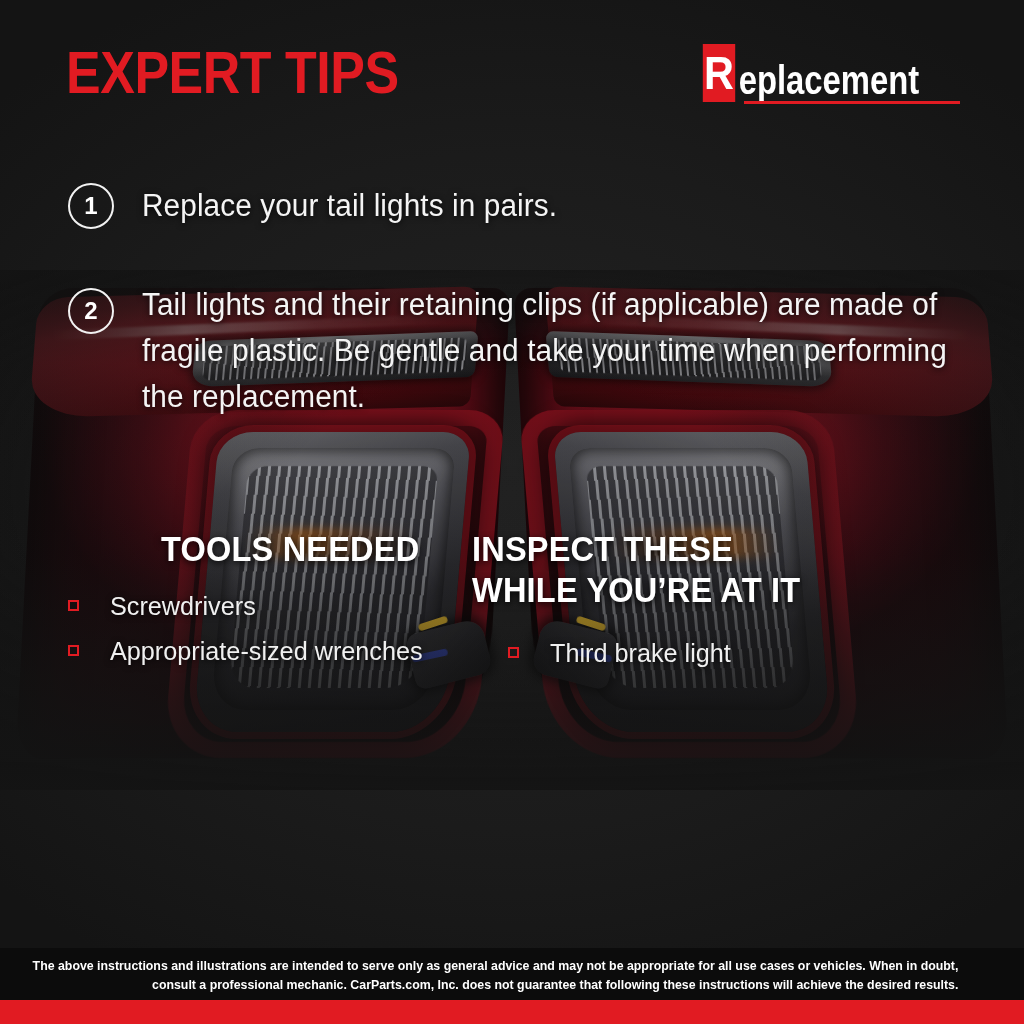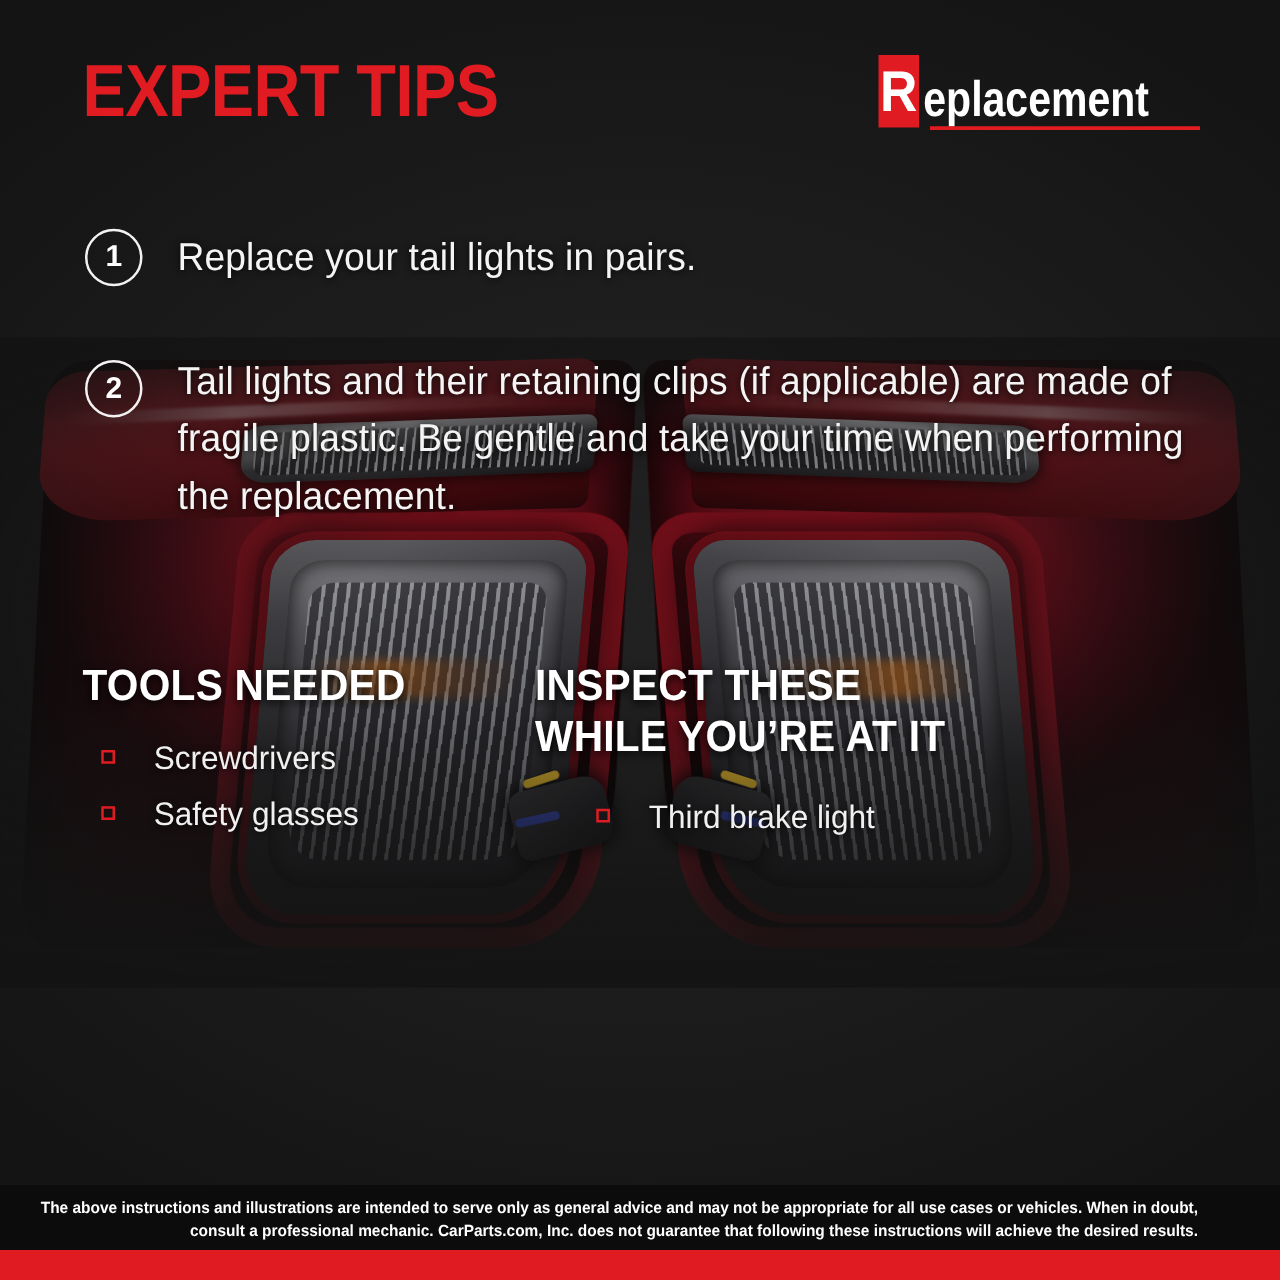--- a/index.html
+++ b/index.html
@@ -217,36 +217,36 @@
     font-family:"Liberation Sans Narrow","Liberation Sans",sans-serif;
     transform:scaleX(.96);
     transform-origin:left top;
   }
   #tip1{left:68px;top:183px;}
   #tip2{left:68px;top:288px;}
   #tip2 .tip-text{margin-top:-6px;}
 
   
   .col{position:absolute;}
-  #col-tools{left:66px;top:528px;width:380px;}
-  #col-inspect{left:428px;top:528px;width:400px;}
+  #col-tools{left:66px;top:528px;width:380px;text-align:right;}
+  #col-inspect{left:472px;top:528px;width:400px;}
 
   .col-head{
     color:#ffffff;
     font-size:35px;
     font-weight:bold;
     line-height:41px;
     letter-spacing:.2px;
     font-family:"Liberation Sans Narrow","Liberation Sans",sans-serif;
     transform:scaleX(.93);
     transform-origin:left top;
     text-shadow:0 2px 8px rgba(0,0,0,.9);
     margin:0 0 14px 0;
   }
-  .col-list{list-style:none;margin:13px;padding:0;}
+  .col-list{list-style:none;margin:0;padding:0;}
   .col-list li{
     display:flex;align-items:center;
     height:45px;
   }
   .bullet{
     flex:0 0 auto;
     width:11px;height:11px;
     border:2px solid #e11b22;
     background:transparent;
     box-sizing:border-box;
@@ -343,21 +343,21 @@
 
     <div class="col" id="col-tools">
       <h2 class="col-head">TOOLS NEEDED</h2>
       <ul class="col-list">
         <li>
           <span class="bullet"></span>
           <span class="item-label">Screwdrivers</span>
         </li>
         <li>
           <span class="bullet"></span>
-          <span class="item-label">Safety glasses</span>
+          <span class="item-label">Appropriate-sized wrenches</span>
         </li>
       </ul>
     </div>
 
     <div class="col" id="col-inspect">
       <h2 class="col-head">INSPECT THESE WHILE YOU’RE AT IT</h2>
       <ul class="col-list">
         <li>
           <span class="bullet"></span>
           <span class="item-label">Third brake light</span>

